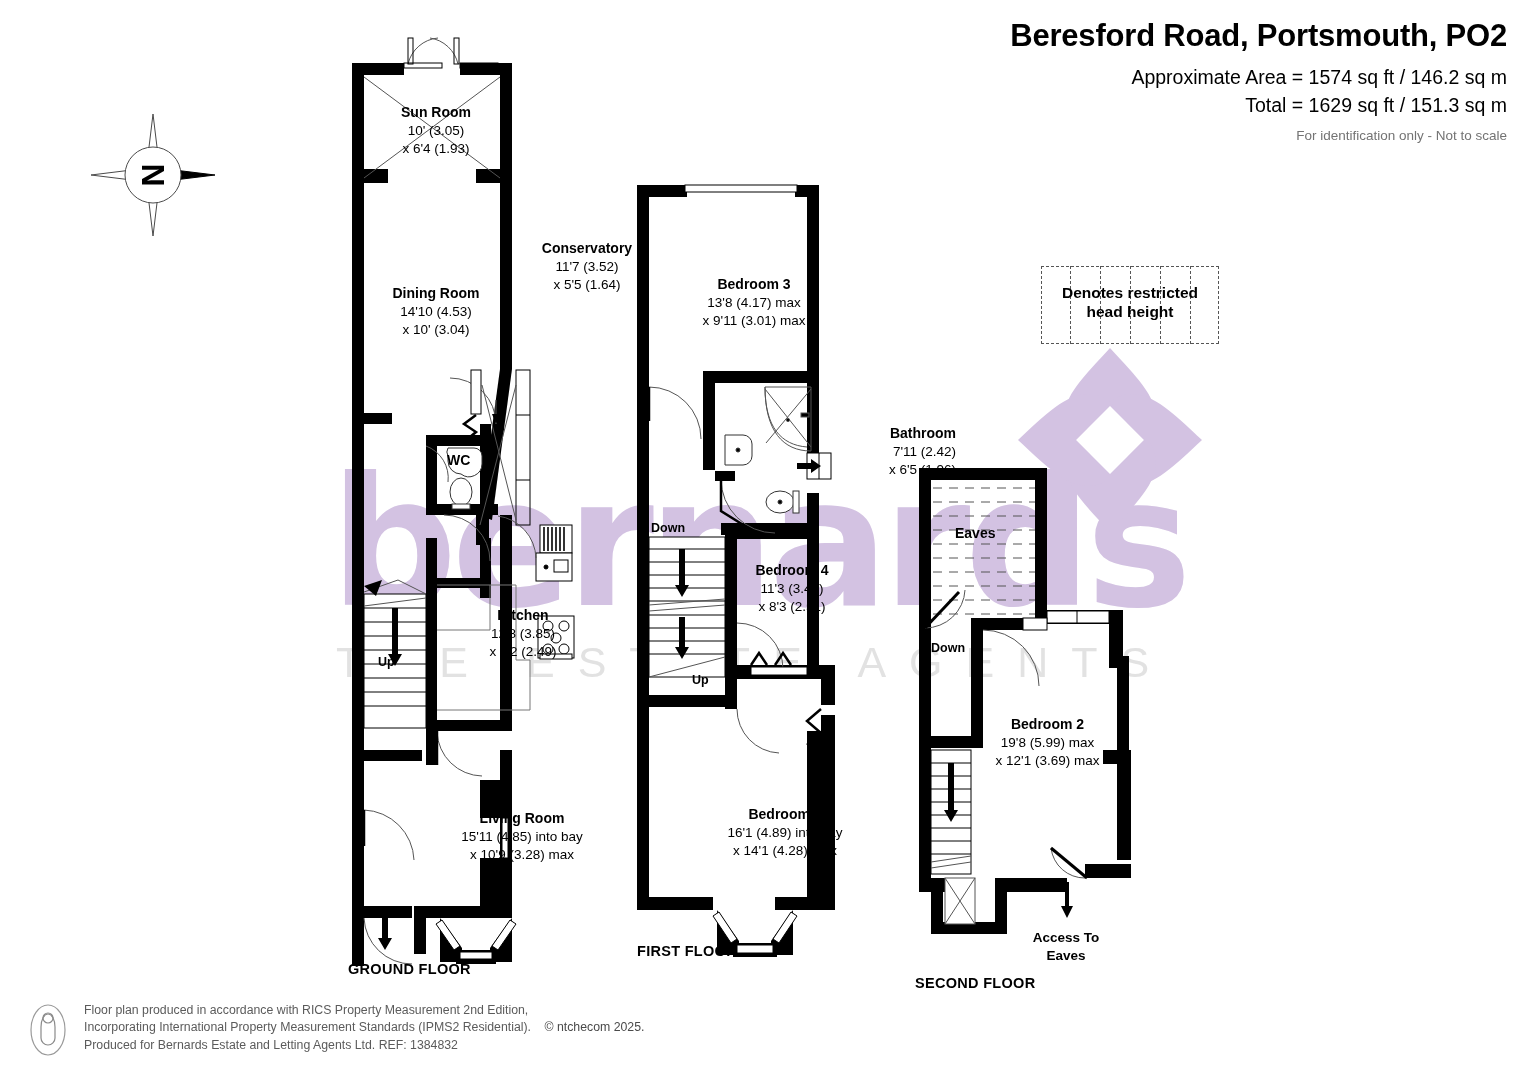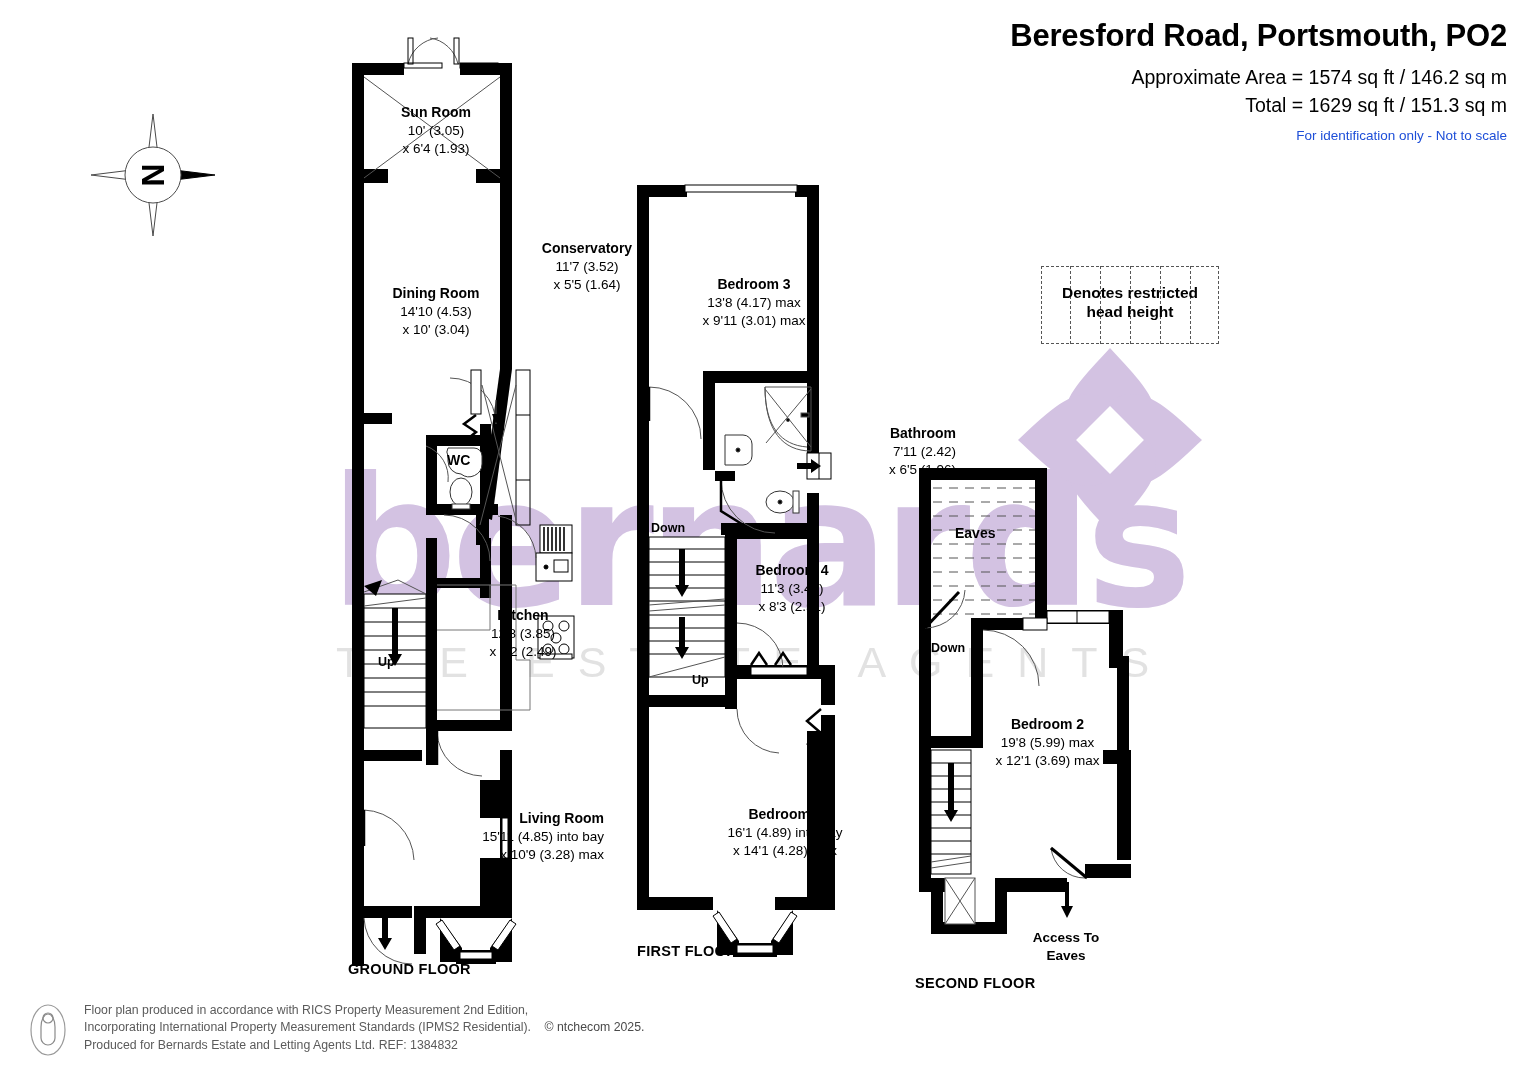--- a/index.html
+++ b/index.html
@@ -7,21 +7,21 @@
     width:1527px;height:1080px;position:relative;overflow:hidden;
     font-family:"Liberation Sans","DejaVu Sans",sans-serif;
     color:#000;
   }
   #stage{position:absolute;left:0;top:0;width:1527px;height:924px;}
 
   
   .hdr{position:absolute;right:20px;top:18px;text-align:right;}
   .hdr .title{font-size:31px;font-weight:bold;letter-spacing:-0.2px;line-height:1.15;white-space:nowrap;}
   .hdr .sub{font-size:19.5px;line-height:1.45;margin-top:9px;white-space:nowrap;}
-  .hdr .note{font-size:13.5px;margin-top:9px;white-space:nowrap;color:#1d4ed8;}
+  .hdr .note{font-size:13.5px;margin-top:9px;white-space:nowrap;color:#737373;}
 
   
   .legend{position:absolute;left:1041px;top:266px;width:178px;height:78px;}
   .legend .box{position:absolute;inset:0;border:1px dashed #555;box-sizing:border-box;}
   .legend .vline{position:absolute;top:0;bottom:0;width:0;border-left:1px dashed #555;}
   .legend .txt{position:absolute;left:0;right:0;top:17px;text-align:center;font-size:15.5px;font-weight:bold;line-height:1.25;z-index:3;}
 
   
   .compass{position:absolute;left:88px;top:112px;width:130px;height:126px;}
 
@@ -307,21 +307,21 @@
       <div class="n">Conservatory</div>
       <div class="d">11'7 (3.52)</div>
       <div class="d">x 5'5 (1.64)</div>
     </div>
     <div class="tiny" style="left:447px;top:452px;font-size:14px;">WC</div>
     <div class="rl" style="left:458px;top:606px;width:130px;">
       <div class="n">Kitchen</div>
       <div class="d">12'8 (3.85)</div>
       <div class="d">x 8'2 (2.49)</div>
     </div>
-    <div class="rl" style="left:396px;top:809px;width:208px;text-align:right;">
+    <div class="rl" style="left:418px;top:809px;width:208px;">
       <div class="n">Living Room</div>
       <div class="d">15'11 (4.85) into bay</div>
       <div class="d">x 10'9 (3.28) max</div>
     </div>
     <div class="tiny" style="left:378px;top:655px;">Up</div>
     <div class="floorcap" style="left:348px;top:961px;">GROUND FLOOR</div>
 
     <svg style="position:absolute;left:625px;top:175px;" width="300" height="805" viewBox="0 0 300 805">
       <g fill="#000">
 

